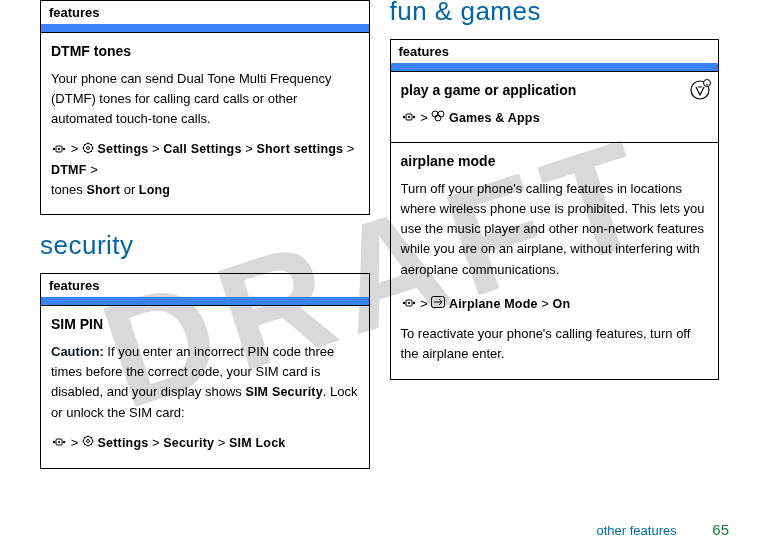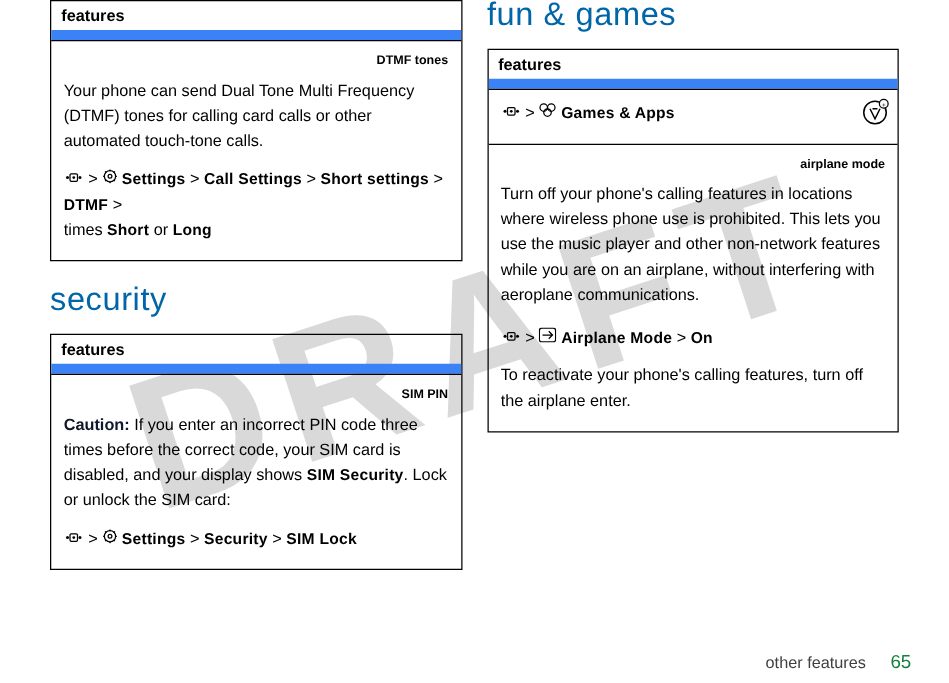--- a/index.html
+++ b/index.html
@@ -49,22 +49,21 @@
   .feature-cell {
     padding: 8px 10px 14px 10px;
     border-top: 0.5px solid #000;
     font-size: 13px;
     line-height: 1.55;
   }
   .feature-cell:first-of-type { border-top: none; }
   .feature-title {
     font-weight: bold;
     margin-bottom: 6px;
-    font-size: 10px;
-    text-align: right;
+    font-size: 14px;
   }
   .section-heading {
     color: #0066a8;
     font-size: 26px;
     font-weight: normal;
     margin: 14px 0 12px 0;
     letter-spacing: 0.5px;
   }
   .condensed {
     font-family: "Arial Narrow", Arial, sans-serif;
@@ -79,21 +78,21 @@
     vertical-align: middle;
   }
   .gt { font-weight: normal; }
   .footer {
     position: absolute;
     bottom: 8px;
     right: 30px;
     font-size: 13px;
     z-index: 1;
   }
-  .footer-text { color: #404040; margin-right: 16px; }
+  .footer-text { color: #0369a1; margin-right: 32px; }
   .footer-page { font-weight: normal; font-size: 15px; color: #15803d; }
   .app-badge {
     position: absolute;
     right: 6px;
     top: 6px;
   }
 </style>
 </head>
 <body>
 
@@ -132,21 +131,21 @@
               </svg></span>
           <span class="condensed">Settings</span>
           <span class="gt">&gt;</span>
           <span class="condensed">Call Settings</span>
           <span class="gt">&gt;</span>
           <span class="condensed">Short settings</span>
           <span class="gt">&gt;</span>
           <span class="condensed">DTMF</span>
           <span class="gt">&gt;</span>
           <br>
-          <span>times </span><span class="condensed">Short</span><span> or </span><span class="condensed">Long</span>
+          <span>tones </span><span class="condensed">Short</span><span> or </span><span class="condensed">Long</span>
         </div>
       </div>
     </div>
 
     <div class="section-heading">security</div>
 
     <div class="feature-box">
       <div class="feature-header">features</div>
       <div class="feature-cell">
         <div class="feature-title">SIM PIN</div>
@@ -195,20 +194,21 @@
 
       <div class="feature-cell" style="position:relative;">
         <span class="app-badge">
           <svg width="24" height="24" viewBox="0 0 24 24">
               <circle cx="12" cy="12" r="9" fill="none" stroke="#000" stroke-width="1.2"></circle>
               <circle cx="19" cy="5" r="3.5" fill="#fff" stroke="#000" stroke-width="1"></circle>
               <text x="19" y="7.5" font-size="5" text-anchor="middle" font-family="Arial">+</text>
               <path d="M8 9 L12 17 L16 9 M10 9 L14 9" fill="none" stroke="#000" stroke-width="1.2"></path>
             </svg>
         </span>
+        <div class="feature-title">play a game or application</div>
         <div>
           <span class="nav-icon"><svg width="16" height="10" viewBox="0 0 16 10">
                 <circle cx="3" cy="5" r="1.2" fill="#000"></circle>
                 <rect x="5" y="2" width="6" height="6" rx="1" fill="none" stroke="#000" stroke-width="1"></rect>
                 <circle cx="8" cy="5" r="1.1" fill="#000"></circle>
                 <circle cx="13" cy="5" r="1.2" fill="#000"></circle>
               </svg></span>
           <span class="gt">&gt;</span>
           <span class="nav-icon"><svg width="14" height="12" viewBox="0 0 14 12">
                 <circle cx="4" cy="4" r="3" fill="none" stroke="#000" stroke-width="1"></circle>

